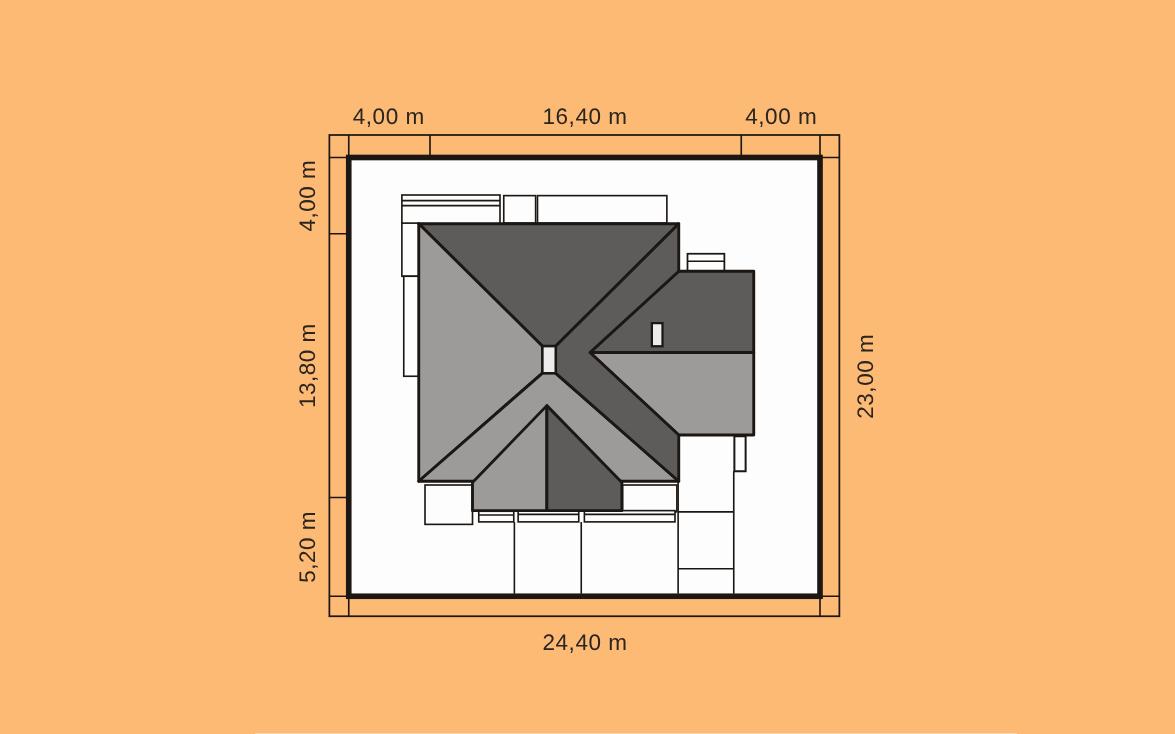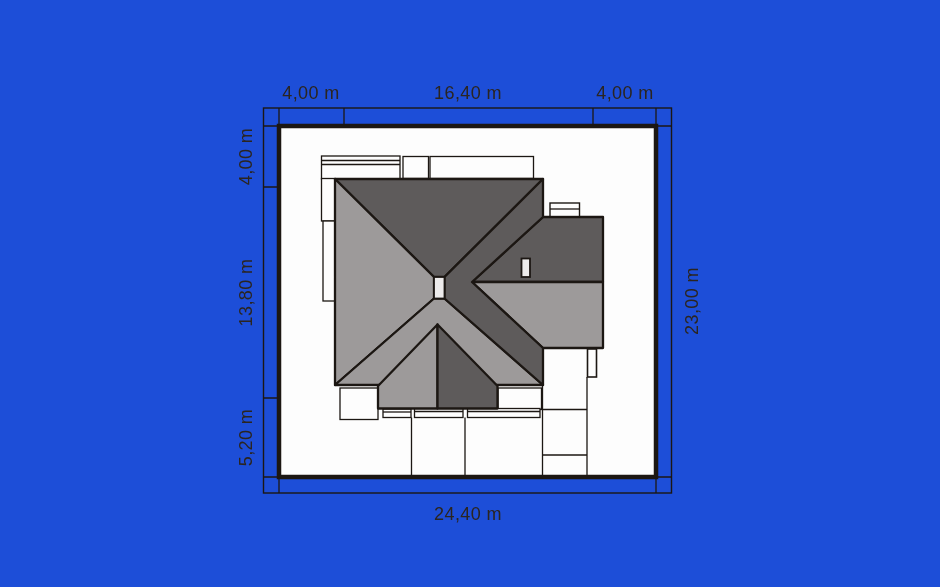--- a/index.html
+++ b/index.html
@@ -1,16 +1,16 @@
 <!DOCTYPE html>
 <html><head>
 <meta charset="utf-8">
 <style>
   html,body{margin:0;padding:0;background:#ffffff;}
-  .stage{position:relative;width:940px;height:587px;background:#1d4ed8;overflow:hidden;
+  .stage{position:relative;width:940px;height:587px;background:#fdba74;overflow:hidden;
          font-family:"Liberation Sans", sans-serif;}
   svg{position:absolute;left:0;top:0;}
   .dim-label{font-family:"Liberation Sans", sans-serif;font-size:18px;letter-spacing:0.4px;}
 </style>
 </head>
 <body>
 
 <div class="stage">
 <svg width="940" height="587" viewBox="0 0 940 587">
 

